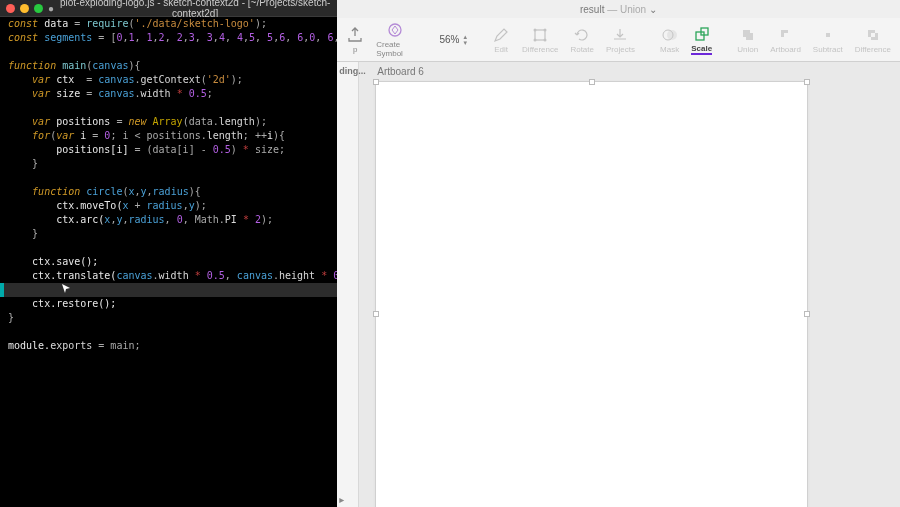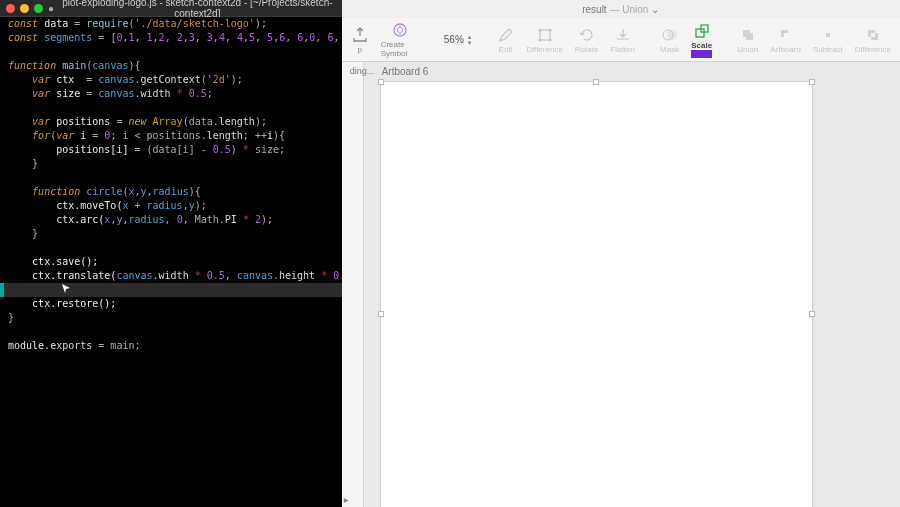--- a/index.html
+++ b/index.html
@@ -57,35 +57,35 @@
   }
   .tool-btn { display:flex; flex-direction:column; align-items:center; gap:1px; padding:0 3px; }
   .tool-btn .ico { width:18px; height:18px; display:flex; align-items:center; justify-content:center; }
   .tool-btn .ico svg { width:18px; height:18px; }
   .muted { opacity:0.45; }
   .tool-sep { width:10px; }
   .zoom { display:flex; align-items:center; gap:6px; font-size:10px; color:#555; }
   .zoom .arrows { display:flex; flex-direction:column; line-height:6px; font-size:7px; color:#888; }
   .canvas-wrap { flex:1; position:relative; background:#e9e9e9; overflow:hidden; }
   .sidebar-stub { position:absolute; left:0; top:0; bottom:0; width:22px; background:#f4f4f4; border-right:1px solid #d8d8d8; }
-  .sidebar-stub .stub-txt { font-size:9px; color:#777; padding:4px 8px; }
+  .sidebar-stub .stub-txt { font-size:9px; color:#777; padding:4px 2px;font-weight:bold; }
   .sidebar-stub .footer-ico { position:absolute; bottom:2px; left:2px; font-size:10px; color:#888; }
   .artboard-label { position:absolute; left:40px; top:4px; font-size:10px; color:#777; }
   .artboard {
     position:absolute; left:38px; top:19px; width:433px; height:465px;
     background:#fff; border:1px solid #d0d0d0; box-shadow:0 1px 3px rgba(0,0,0,0.05);
   }
   .sel-handle {
     position:absolute; width:6px; height:6px; background:#fff; border:1px solid #bbb;
   }
   .sel-handle.tl { left:-3px; top:-3px; } .sel-handle.tr { right:-3px; top:-3px; }
   .sel-handle.tm { left:50%; top:-3px; margin-left:-3px; }
   .sel-handle.lm { left:-3px; top:50%; margin-top:-3px; }
   .sel-handle.rm { right:-3px; top:50%; margin-top:-3px; }
-  .scale-active { border-bottom:8px solid #6d28d9; font-weight:600; color:#444; }
+  .scale-active { border-bottom:2px solid #6d28d9; font-weight:600; color:#444; }
 </style>
 </head>
 <body>
 
 <div class="editor">
   <div class="editor-titlebar">
     <div class="traffic">
       <span class="tl-close"></span>
       <span class="tl-min"></span>
       <span class="tl-max"></span>
@@ -169,21 +169,21 @@
           </svg>
         </div>
       <span>Rotate</span>
     </div>
     <div class="tool-btn muted">
       <div class="ico">
           <svg viewBox="0 0 18 18">
             <path d="M3 13h12M9 3v8M6 8l3 3 3-3" fill="none" stroke="#888" stroke-width="1.2"></path>
           </svg>
         </div>
-      <span>Flatten</span>
+      <span>Projects</span>
     </div>
 
     <div class="tool-sep"></div>
 
     <div class="tool-btn muted">
       <div class="ico">
           <svg viewBox="0 0 18 18">
             <circle cx="7" cy="9" r="5" fill="none" stroke="#888"></circle>
             <circle cx="11" cy="9" r="5" fill="#888" opacity="0.3"></circle>
           </svg>

